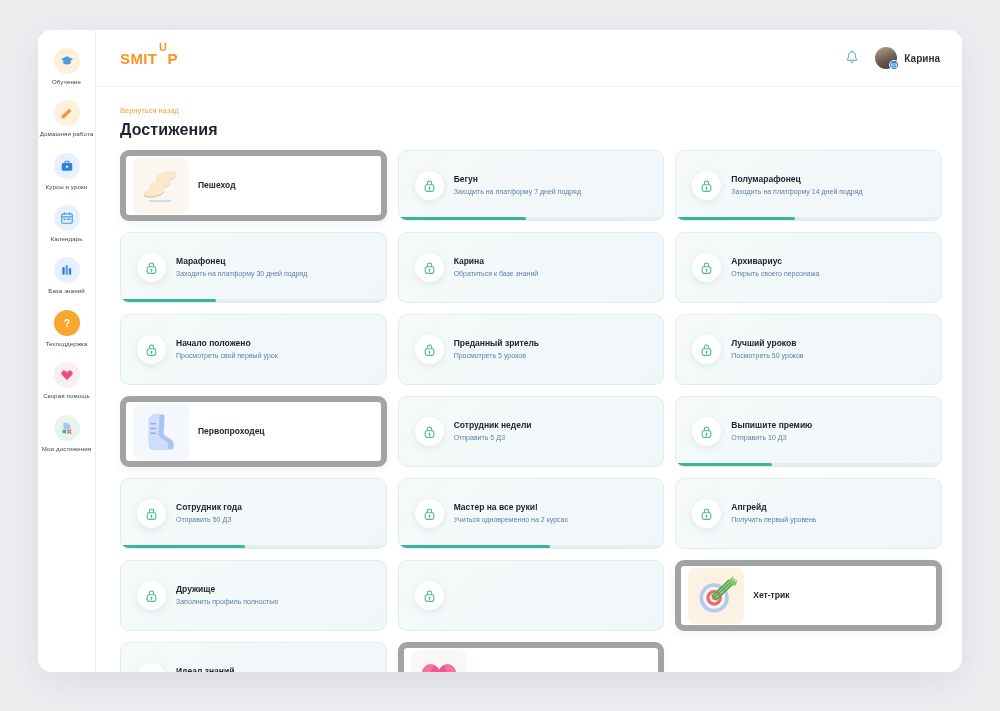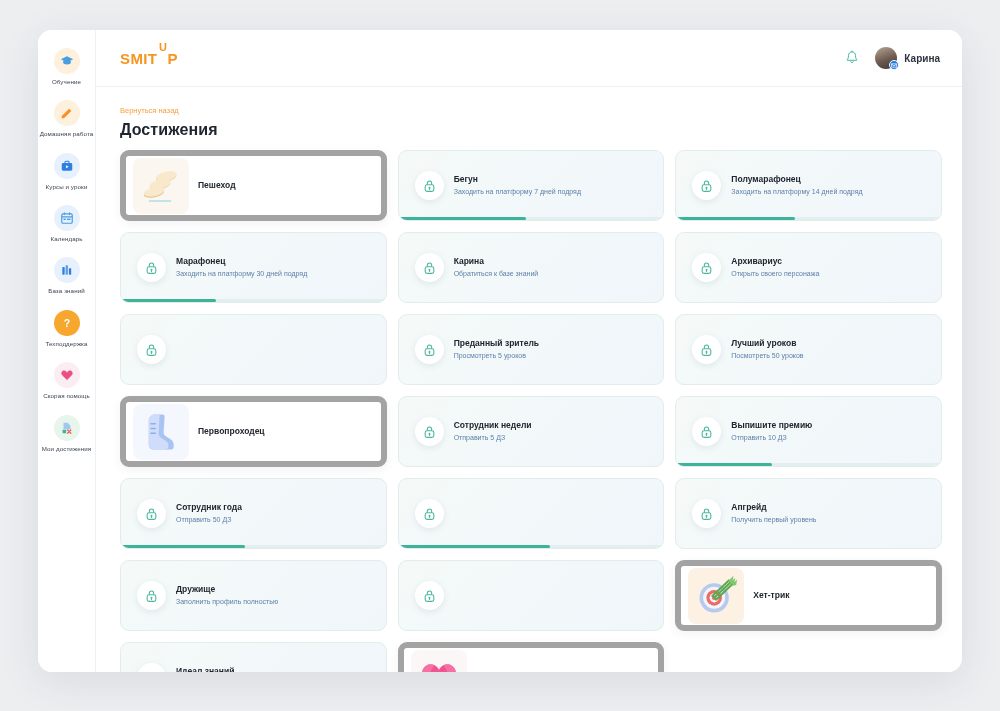--- a/index.html
+++ b/index.html
@@ -420,20 +420,24 @@
           </div>
           <div class="card locked">
             <div class="lock-circle">
               <svg width="13" height="14" viewBox="0 0 20 22">
   <rect x="3.2" y="9" width="13.6" height="10.5" rx="3" fill="none" stroke="#4cb79f" stroke-width="1.7"></rect>
   <path d="M6.6 9V6.6a3.4 3.4 0 0 1 6.8 0V9" fill="none" stroke="#4cb79f" stroke-width="1.7"></path>
   <circle cx="10" cy="13.6" r="1.5" fill="#4cb79f"></circle>
   <path d="M10 14.4v2.2" stroke="#4cb79f" stroke-width="1.6" stroke-linecap="round"></path>
 </svg>
             </div>
+            <div class="card-body">
+              <div class="card-title">Начало положено</div>
+              <div class="card-desc">Просмотреть свой первый урок</div>
+            </div>
           </div>
           <div class="card locked">
             <div class="lock-circle">
               <svg width="13" height="14" viewBox="0 0 20 22">
   <rect x="3.2" y="9" width="13.6" height="10.5" rx="3" fill="none" stroke="#4cb79f" stroke-width="1.7"></rect>
   <path d="M6.6 9V6.6a3.4 3.4 0 0 1 6.8 0V9" fill="none" stroke="#4cb79f" stroke-width="1.7"></path>
   <circle cx="10" cy="13.6" r="1.5" fill="#4cb79f"></circle>
   <path d="M10 14.4v2.2" stroke="#4cb79f" stroke-width="1.6" stroke-linecap="round"></path>
 </svg>
             </div>
@@ -517,20 +521,24 @@
             </div>
           </div>
           <div class="card locked">
             <div class="lock-circle">
               <svg width="13" height="14" viewBox="0 0 20 22">
   <rect x="3.2" y="9" width="13.6" height="10.5" rx="3" fill="none" stroke="#4cb79f" stroke-width="1.7"></rect>
   <path d="M6.6 9V6.6a3.4 3.4 0 0 1 6.8 0V9" fill="none" stroke="#4cb79f" stroke-width="1.7"></path>
   <circle cx="10" cy="13.6" r="1.5" fill="#4cb79f"></circle>
   <path d="M10 14.4v2.2" stroke="#4cb79f" stroke-width="1.6" stroke-linecap="round"></path>
 </svg>
+            </div>
+            <div class="card-body">
+              <div class="card-title">Мастер на все руки!</div>
+              <div class="card-desc">Учиться одновременно на 2 курсах</div>
             </div>
             <div class="progress-track">
               <div class="progress-fill" style="width: 57%;"></div>
             </div>
           </div>
           <div class="card locked">
             <div class="lock-circle">
               <svg width="13" height="14" viewBox="0 0 20 22">
   <rect x="3.2" y="9" width="13.6" height="10.5" rx="3" fill="none" stroke="#4cb79f" stroke-width="1.7"></rect>
   <path d="M6.6 9V6.6a3.4 3.4 0 0 1 6.8 0V9" fill="none" stroke="#4cb79f" stroke-width="1.7"></path>

